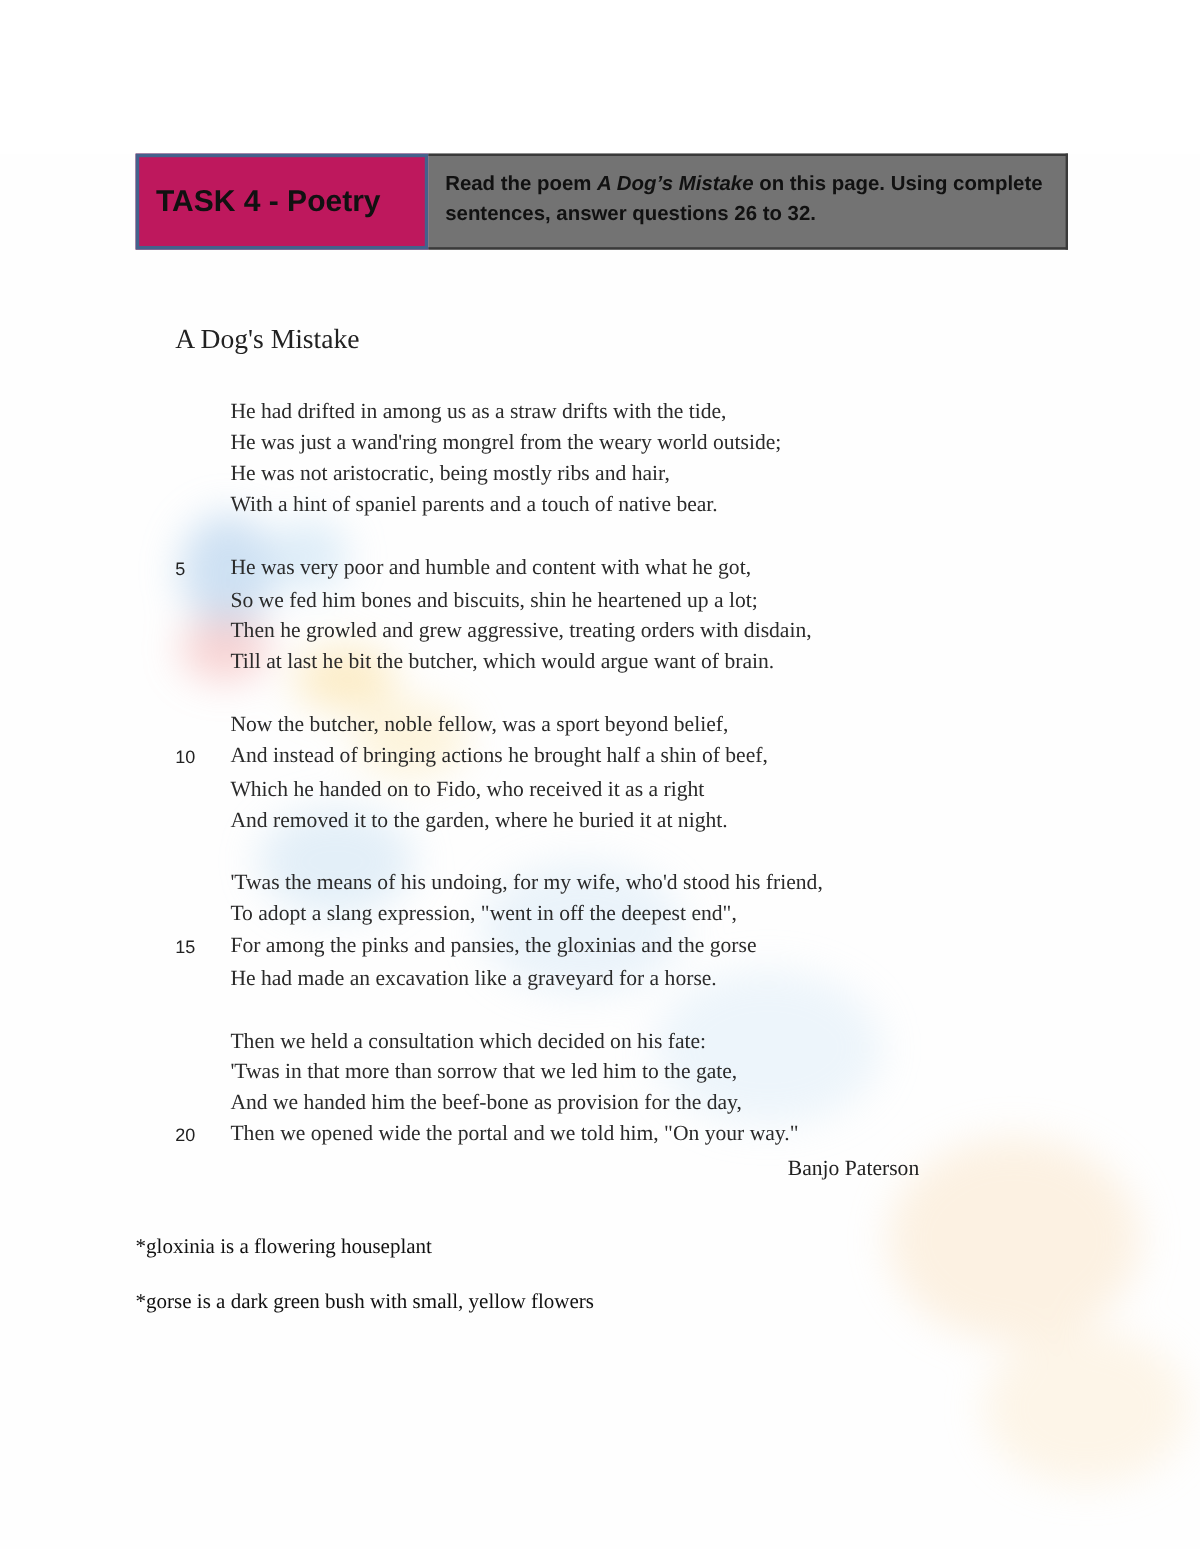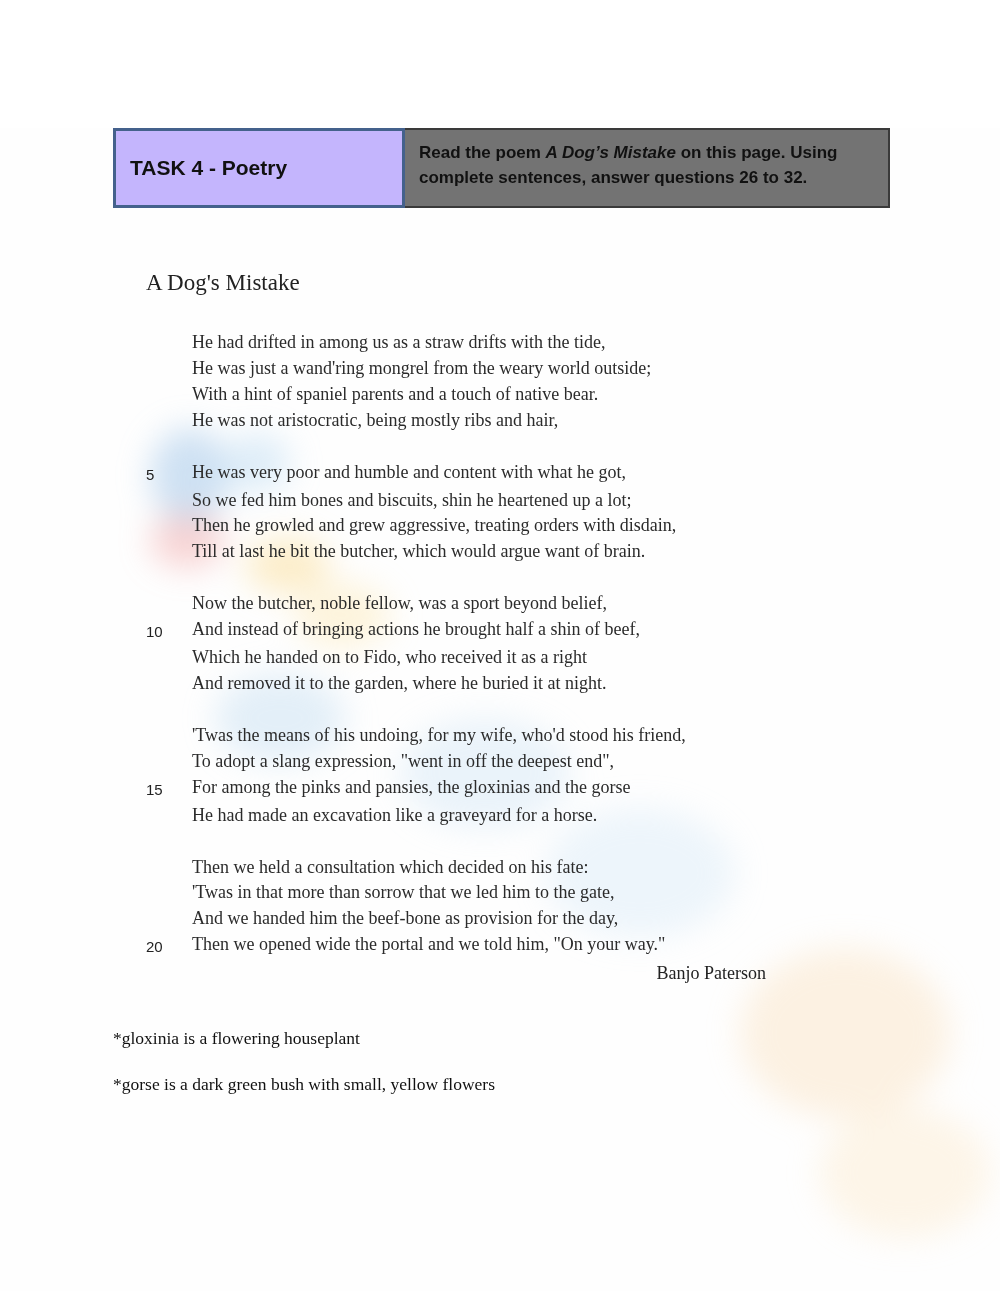--- a/index.html
+++ b/index.html
@@ -25,27 +25,27 @@
   .b7  { left: 400px; top: 590px; width: 170px; height:110px; background: rgba(178,212,240,.26); }
   .b8  { left: 545px; top: 680px; width: 190px; height:130px; background: rgba(185,218,242,.24); }
   .b9  { left: 740px; top: 820px; width: 210px; height:170px; background: rgba(250,212,162,.30); }
   .b10 { left: 820px; top: 980px; width: 170px; height:130px; background: rgba(252,222,175,.28); }
 
   .content { position: relative; z-index: 2; }
 
   
   .task-banner { display: flex; margin: 128px 110px 0 113px; align-items: stretch; }
   .task-box {
-    width: 292px; min-height: 80px;
-    background: #c4b5fd;
+    width: 244px; min-height: 80px;
+    background: #be185d;
     border: 3px solid #44618c;
     display: flex; align-items: center;
     padding-left: 14px;
     font-family: "Liberation Sans", sans-serif;
-    font-weight: bold; font-size: 21px; color: #111;
+    font-weight: bold; font-size: 25px; color: #111;
     flex-shrink: 0;
   }
   .instruction-box {
     flex: 1; min-height: 80px;
     background: #737373;
     border: 2px solid #3a3a3a; border-left: none;
     padding: 11px 16px 0 14px;
     font-family: "Liberation Sans", sans-serif;
     font-weight: bold; font-size: 17px; line-height: 1.45; color: #111;
   }
@@ -111,25 +111,25 @@
         <div class="poem-row">
           <span class="lnum"></span>
           <span class="ltext">He had drifted in among us as a straw drifts with the tide,</span>
         </div>
         <div class="poem-row">
           <span class="lnum"></span>
           <span class="ltext">He was just a wand'ring mongrel from the weary world outside;</span>
         </div>
         <div class="poem-row">
           <span class="lnum"></span>
+          <span class="ltext">He was not aristocratic, being mostly ribs and hair,</span>
+        </div>
+        <div class="poem-row">
+          <span class="lnum"></span>
           <span class="ltext">With a hint of spaniel parents and a touch of native bear.</span>
-        </div>
-        <div class="poem-row">
-          <span class="lnum"></span>
-          <span class="ltext">He was not aristocratic, being mostly ribs and hair,</span>
         </div>
       </div>
 
       <div class="stanza">
         <div class="poem-row">
           <span class="lnum">5</span>
           <span class="ltext">He was very poor and humble and content with what he got,</span>
         </div>
         <div class="poem-row">
           <span class="lnum"></span>

